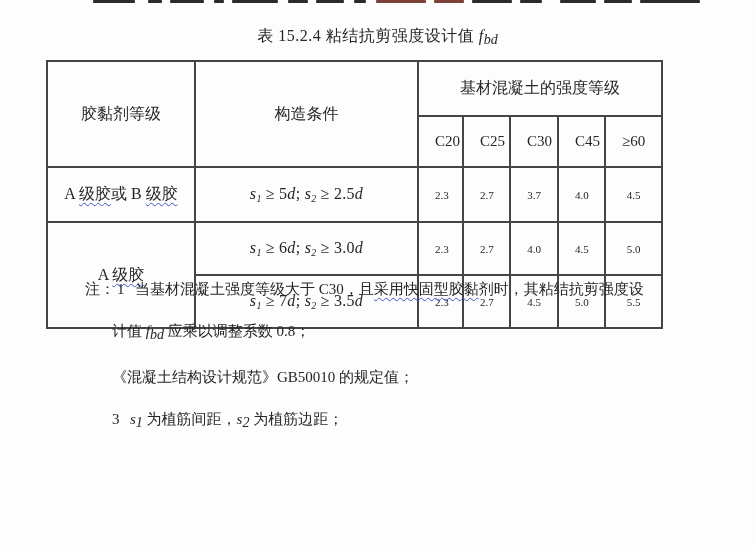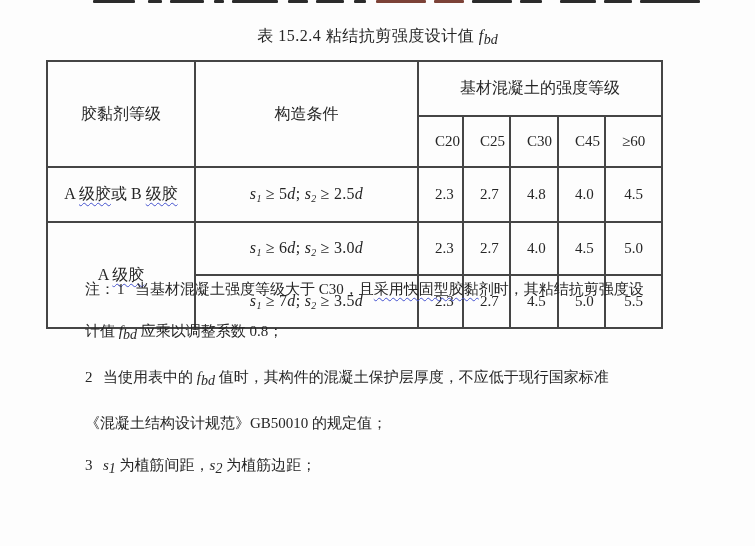--- a/index.html
+++ b/index.html
@@ -35,37 +35,37 @@
   table.main th, table.main td {
     border: 2px solid #454545;
     font-weight: normal; text-align: center; vertical-align: middle;
     padding: 16px; overflow: hidden;
   }
   tr.hdr1 { height: 36px; }
   tr.hdr2 { height: 30px; }
   tr.data { height: 46px; }
   td.adhesive-merged { vertical-align: top; padding-top: 13px; margin-left: 24px; }
   .grade-cell { font-size: 15px; }
-  .value-cell { font-size: 15px; margin-top: 39px; }
+  .value-cell { font-size: 11px; margin-top: 39px; }
   .cond { font-size: 16px; letter-spacing: 0.3px; }
   .cond i { font-style: italic; }
   .cond sub { font-size: 10px; vertical-align: -3px; }
 
   .wavy {
     text-decoration-line: underline;
     text-decoration-style: wavy;
     text-decoration-color: #4553cf;
     text-decoration-thickness: 1px;
     text-underline-offset: 3px;
   }
 
   
   .notes { position: absolute; left: 85px; top: 279px; right: 18px; font-size: 15px; }
   .note-line { margin-bottom: 22px; line-height: 20px; white-space: nowrap; font-family: Liberation Serif, serif; }
-  .note-line.indent { }
+  .note-line.indent { margin-left: 27px; }
   .note-label { margin-right: 2px; }
   .note-num { display: inline-block; min-width: 18px; }
 </style>
 </head>
 <body>
 
 <div class="page">
 
   <div class="top-strip" id="top-strip">
       <div class="frag" style="left: 93px; width: 42px; background: rgb(43, 43, 43);"></div>
@@ -113,21 +113,21 @@
           <th class="grade-cell">C45</th>
           <th class="grade-cell">≥60</th>
         </tr>
     </thead>
     <tbody id="table-body">
         <tr class="data">
           <td><span>A </span><span class="wavy">级胶</span><span>或 B </span><span class="wavy">级胶</span></td>
           <td class="cond"><span class="math"><i>s</i><sub>1</sub></span> ≥ 5<i>d</i>; <span class="math"><i>s</i><sub>2</sub></span> ≥ 2.5<i>d</i></td>
           <td class="value-cell">2.3</td>
           <td class="value-cell">2.7</td>
-          <td class="value-cell">4.8</td>
+          <td class="value-cell">3.7</td>
           <td class="value-cell">4.0</td>
           <td class="value-cell">4.5</td>
         </tr>
         <tr class="data">
           <td class="adhesive-merged" rowspan="2"><span>A </span><span class="wavy">级胶</span></td>
           <td class="cond"><span class="math"><i>s</i><sub>1</sub></span> ≥ 6<i>d</i>; <span class="math"><i>s</i><sub>2</sub></span> ≥ 3.0<i>d</i></td>
           <td class="value-cell">2.3</td>
           <td class="value-cell">2.7</td>
           <td class="value-cell">4.0</td>
           <td class="value-cell">4.5</td>
@@ -140,18 +140,17 @@
           <td class="value-cell">4.5</td>
           <td class="value-cell">5.0</td>
           <td class="value-cell">5.5</td>
         </tr>
       </tbody>
   </table>
 
   <div class="notes" id="notes">
       <div class="note-line"><span class="note-label">注：</span><span class="note-num">1</span><span>当基材混凝土强度等级大于 C30，且</span><span class="wavy">采用快固型胶黏</span><span>剂时，其粘结抗剪强度设</span></div>
       <div class="note-line indent"><span>计值 </span><span class="math"><i>f</i><sub>bd</sub></span><span> 应乘以调整系数 0.8；</span></div>
-      <div class="note-line indent"><span class="note-num">2</span><span>当使用表中的 </span><span class="math"><i>f</i><sub>bd</sub></span><span> 值时，其构件的混凝土保护层厚度，不应低于现行国家标准</span></div>
       <div class="note-line indent"><span>《混凝土结构设计规范》GB50010 的规定值；</span></div>
       <div class="note-line indent"><span class="note-num">3</span><span class="math"><i>s</i><sub>1</sub></span><span> 为植筋间距，</span><span class="math"><i>s</i><sub>2</sub></span><span> 为植筋边距；</span></div>
     </div>
 
 </div>
 
 </body></html>

